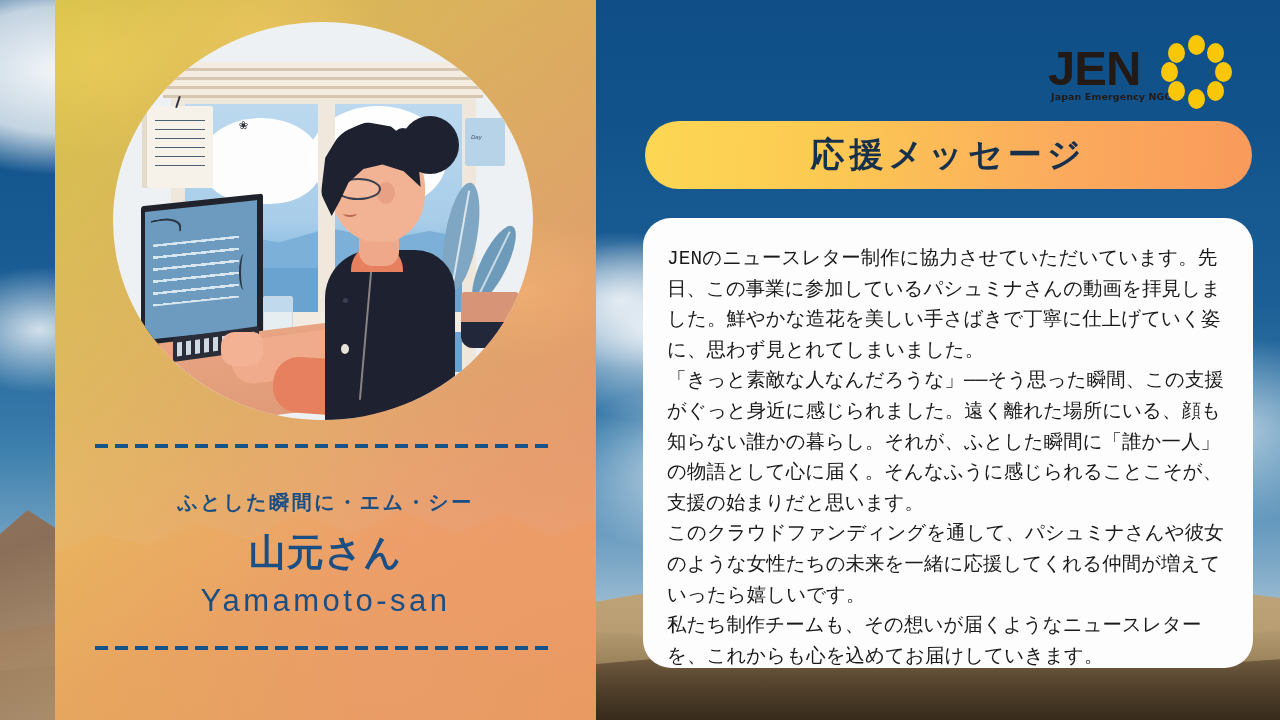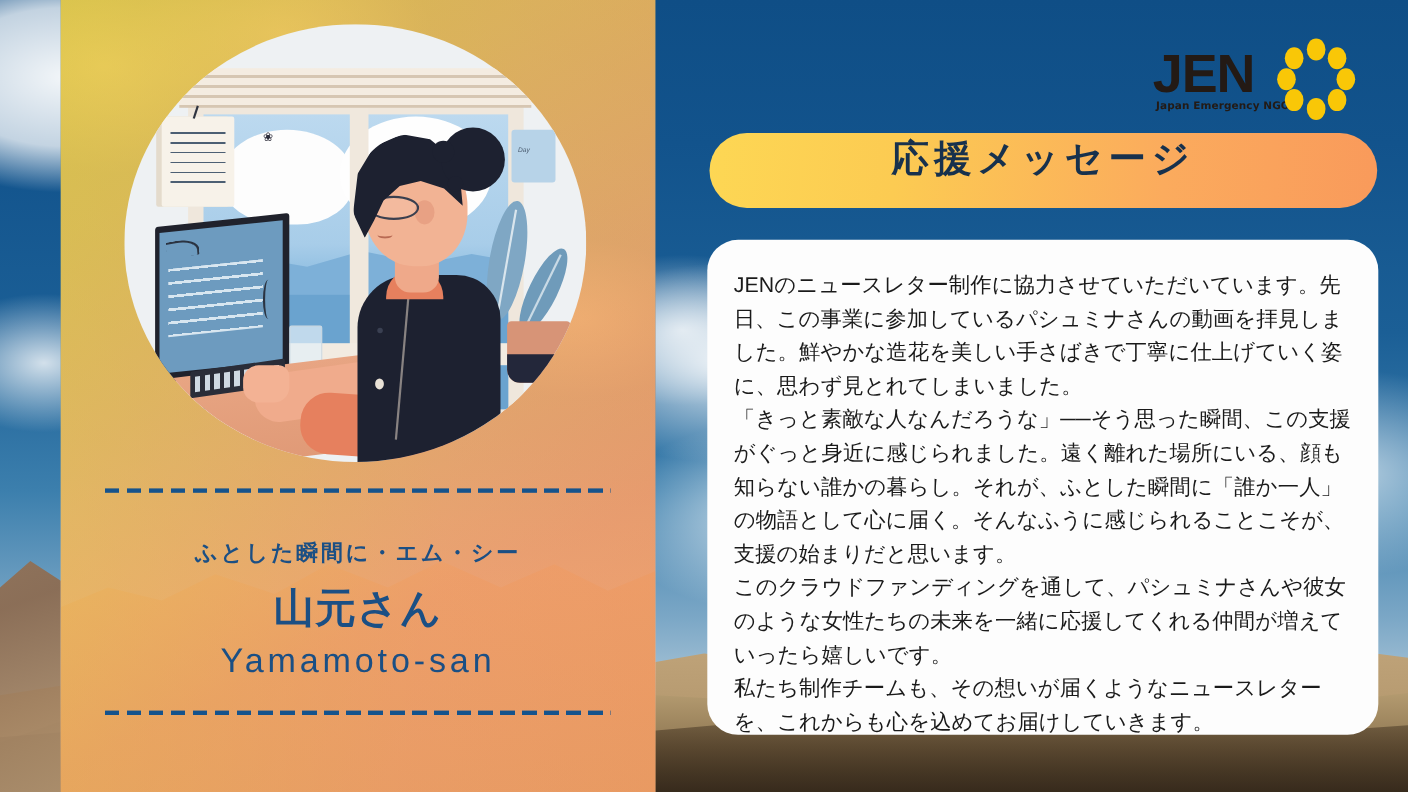--- a/index.html
+++ b/index.html
@@ -335,36 +335,36 @@
   .jen-dot {
     position:absolute; width:17px; height:20px;
     background:#f9c707; border-radius:50%;
   }
 
   
   #title-pill {
     position:absolute; left:645px; top:121px; width:607px; height:68px;
     border-radius:34px;
     background:linear-gradient(95deg,#fdd754 0%,#fccb52 28%,#fbab5d 68%,#f99a5b 100%);
-    display:flex; align-items:flex-start; justify-content:center;
+    display:flex; align-items:center; justify-content:center;
   }
   #title-pill .txt {
     color:#17314d; font-size:34px; font-weight:700; letter-spacing:5px;
   }
 
   
   #message-card {
     position:absolute; left:643px; top:218px; width:610px; height:450px;
     background:#fdfdfd; border-radius:28px;
     padding:26px 24px 16px 24px;
   }
   #message-body {
     color:#1a1a1a; font-size:19.4px; line-height:30.6px;
     letter-spacing:.1px; white-space:pre-wrap;
-    font-family:Liberation Sans, sans-serif;
+    font-family:Liberation Mono, monospace;
   }
 </style>
 </head>
 <body>
 
 <div id="bg">
   <div class="sky"></div>
   <div class="ridge-far"></div>
   <div class="ridge-near"></div>
   <div class="ridge-shadow"></div>

